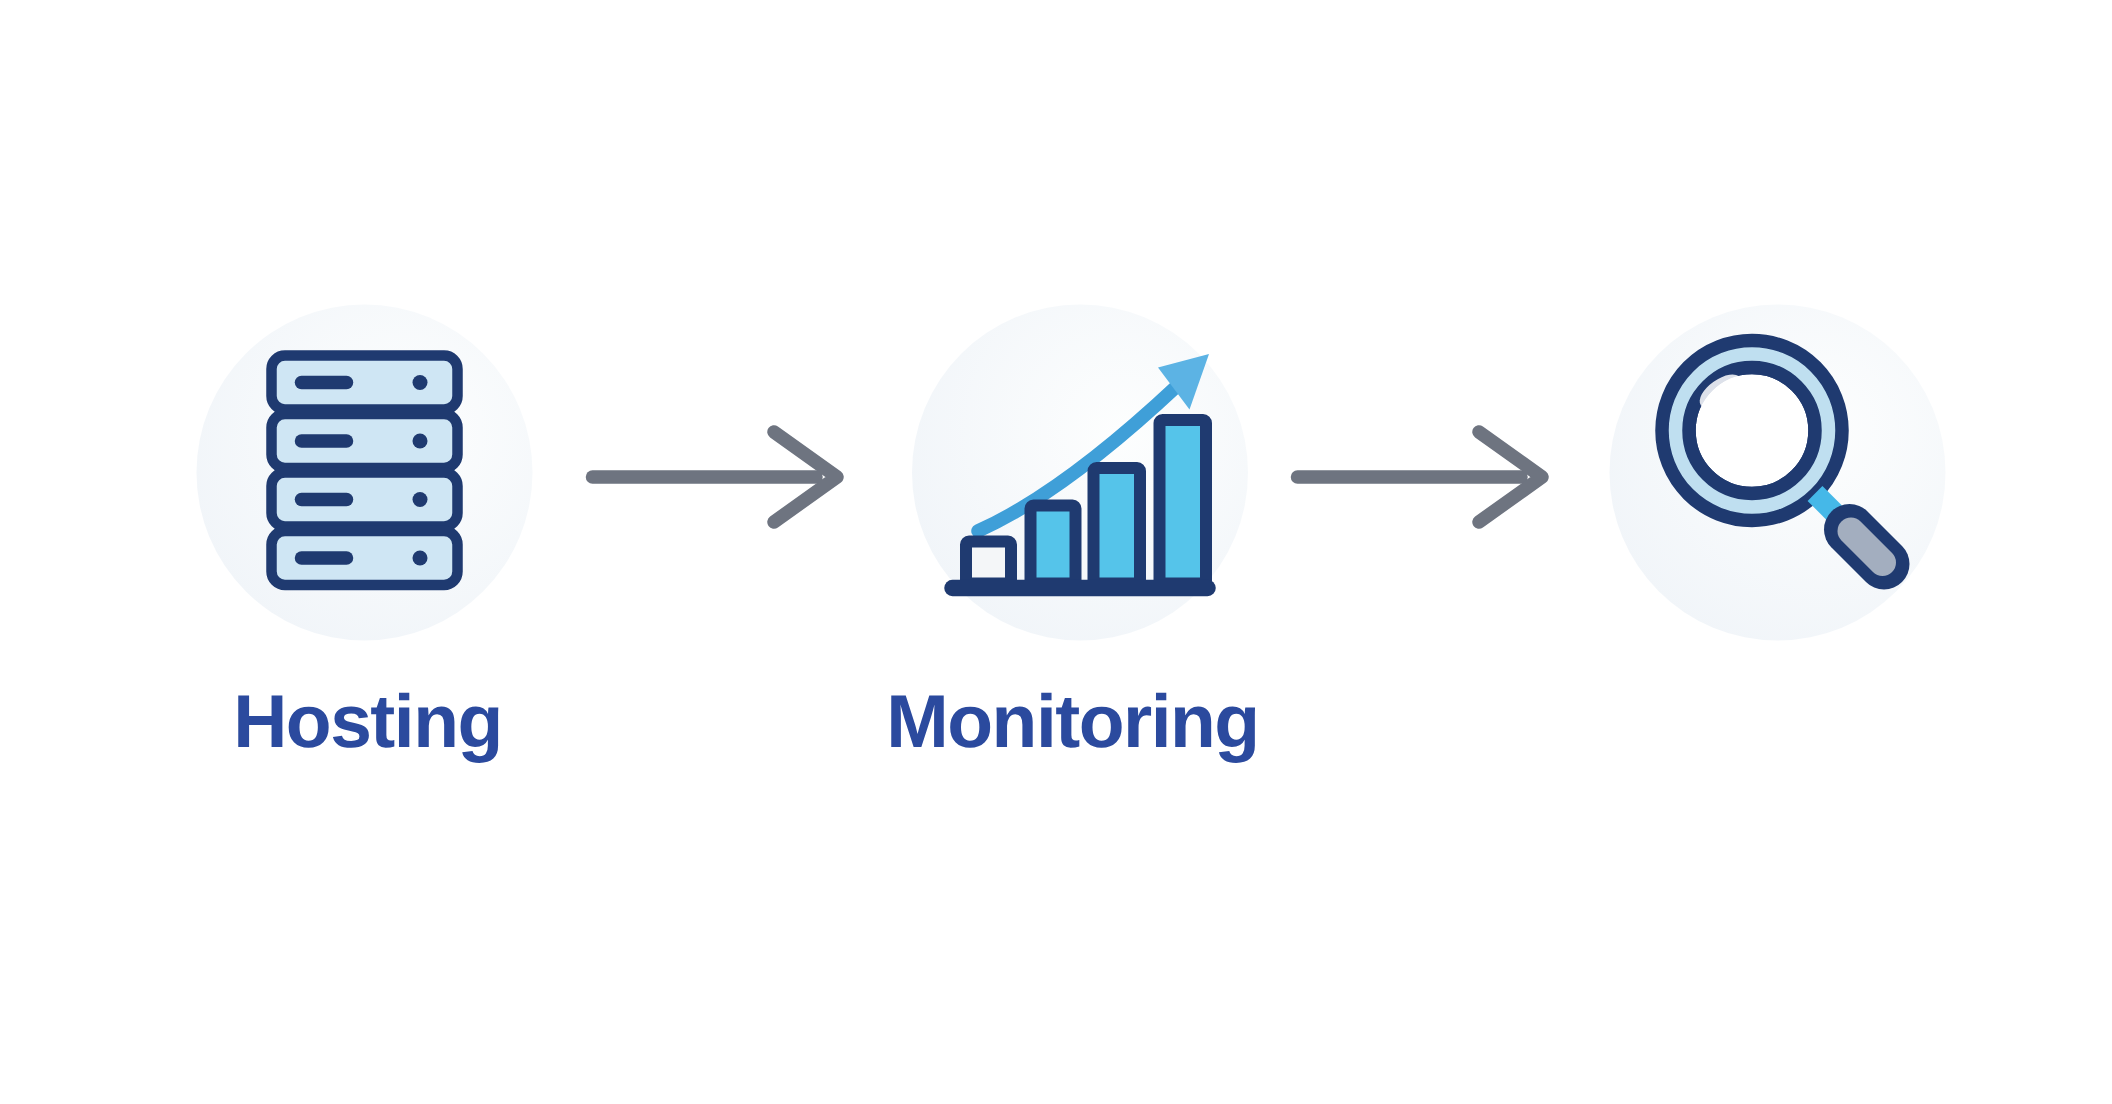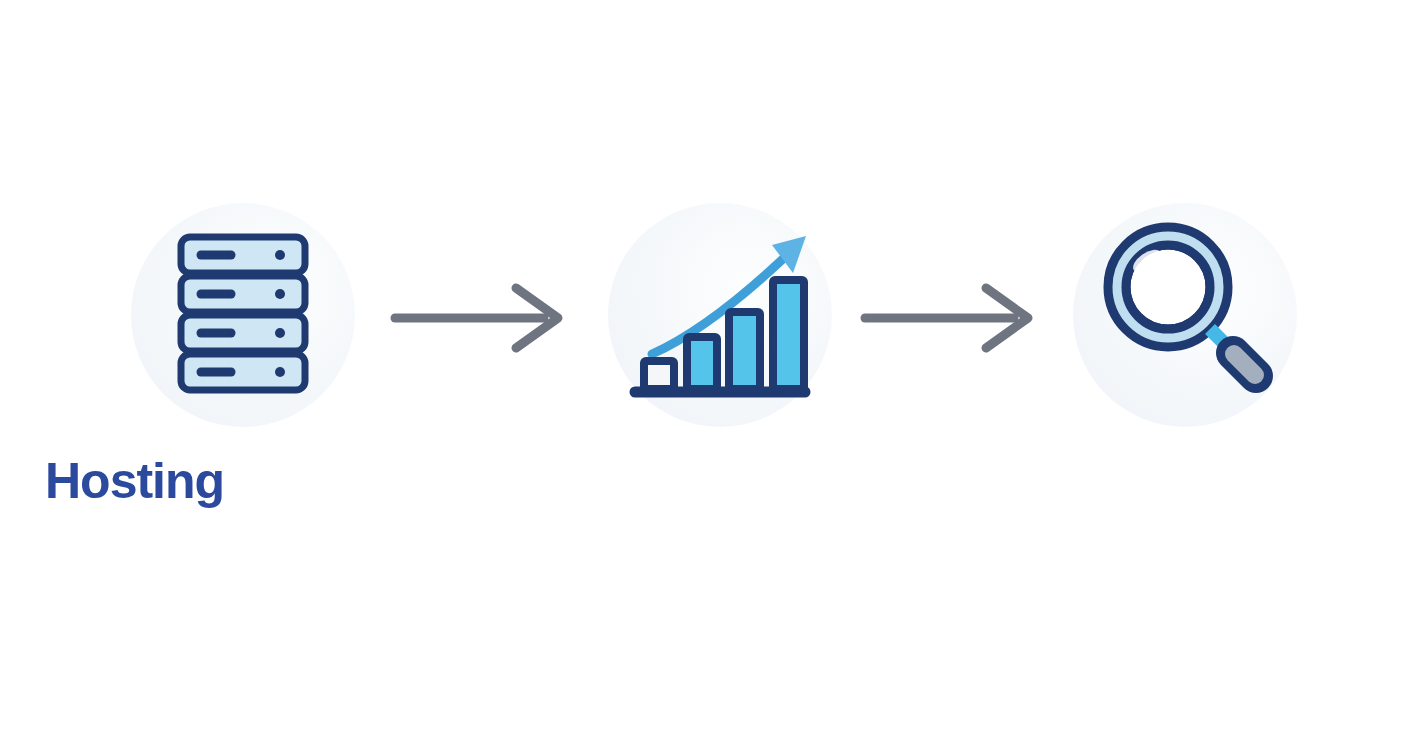--- a/index.html
+++ b/index.html
@@ -27,20 +27,21 @@
     justify-content: center;
   }
   .circle-1 { left: 131px; }
   .circle-2 { left: 608px; }
   .circle-3 { left: 1073px; }
 
   .step-label {
     position: absolute;
     top: 452px;
     width: 400px;
+    text-align: center;
     font-size: 50px;
     font-weight: 700;
     letter-spacing: -1px;
     color: var(--label-blue);
   }
   .label-1 { left: 45px;  }
   .label-2 { left: 515px; }
   .label-3 { left: 980px; }
 
   .flow-arrow {
@@ -132,14 +133,15 @@
       <ellipse cx="55" cy="44" rx="16" ry="8" fill="#ffffff" opacity="0.85" transform="rotate(-35 55 44)"></ellipse>
 
       <line x1="118" y1="112" x2="131" y2="125" class="fl-none sk-connector" stroke-width="14" stroke-linecap="butt"></line>
 
       <line x1="141" y1="136" x2="164" y2="159" class="fl-none sk-navy" stroke-width="34" stroke-linecap="round"></line>
       <line x1="142" y1="137" x2="163" y2="158" class="fl-none sk-handle" stroke-width="18" stroke-linecap="round"></line>
     </svg>
   </div>
 
   <div class="step-label label-1">Hosting</div>
+  <div class="step-label label-2">Monitoring</div>
 
 </div>
 
 </body></html>

